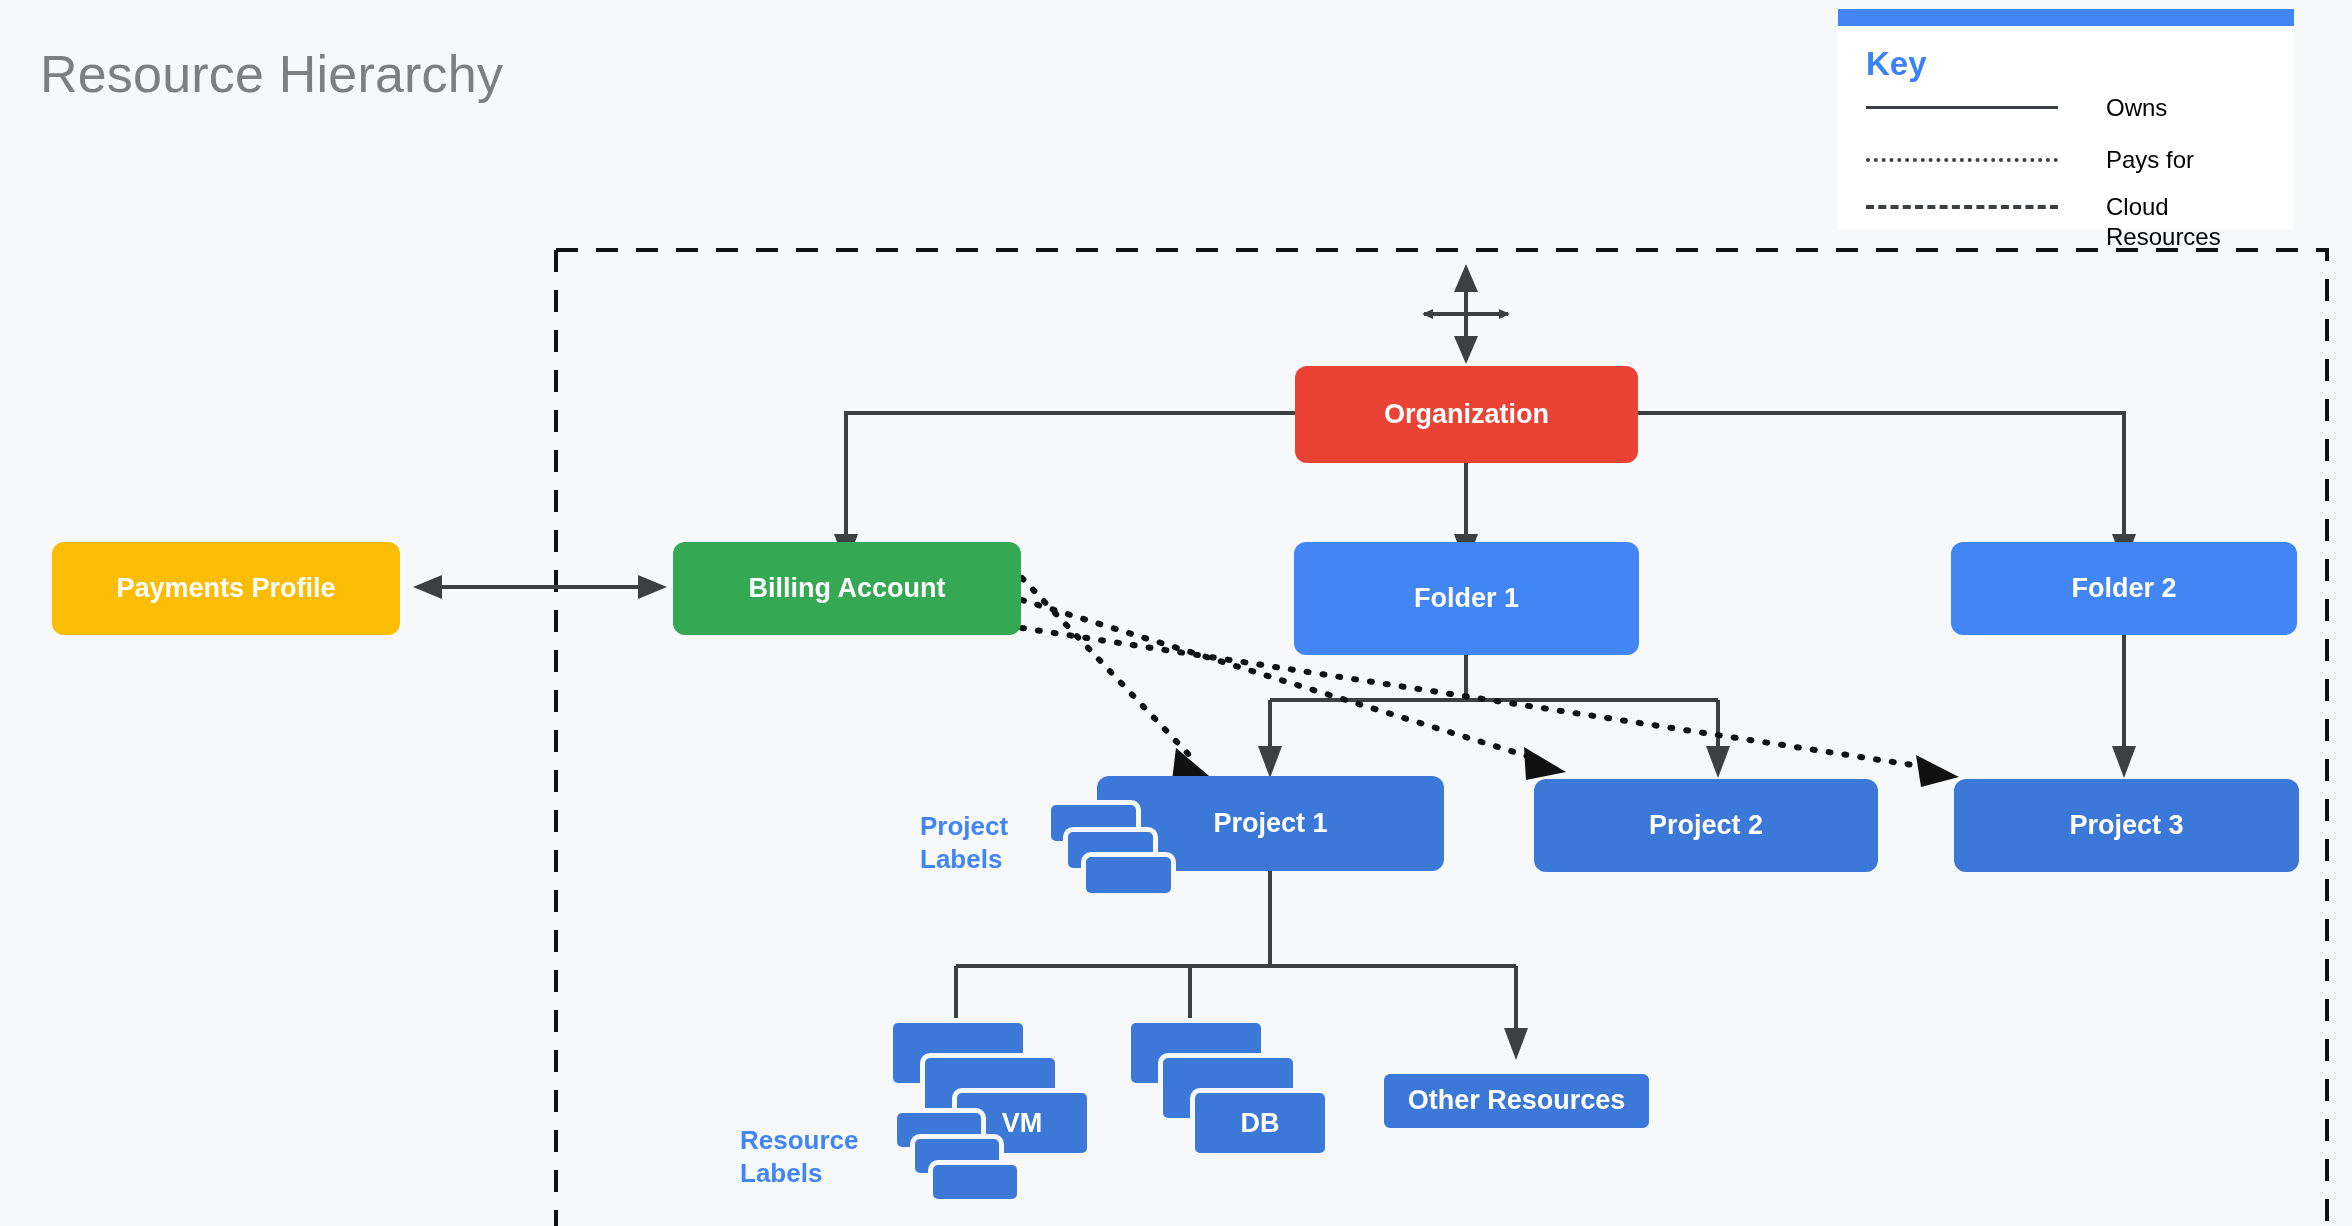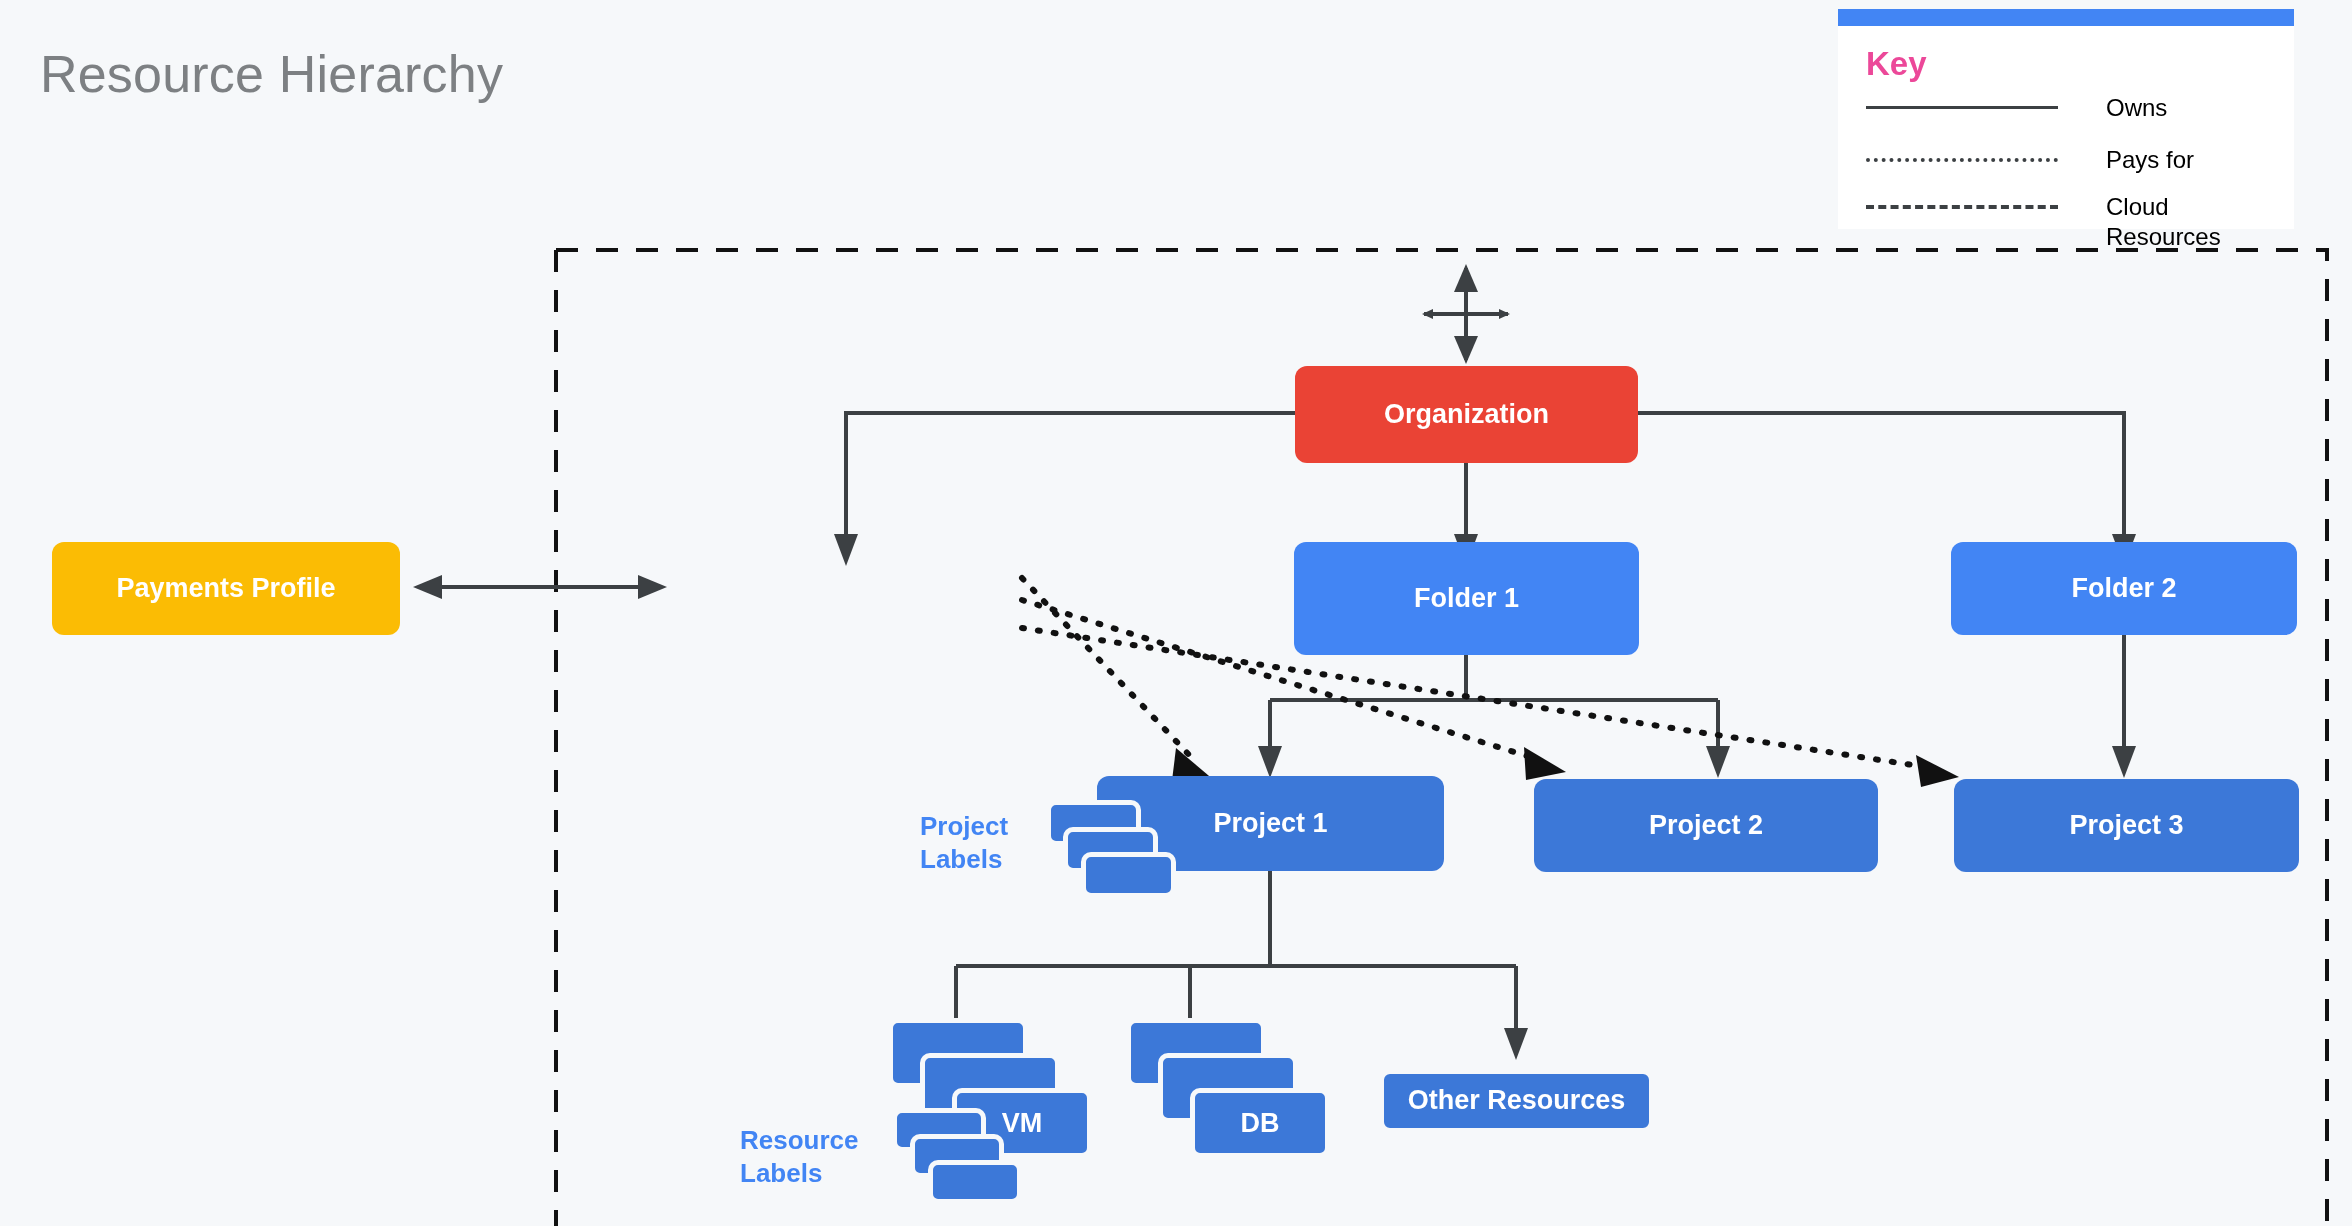--- a/index.html
+++ b/index.html
@@ -51,21 +51,21 @@
   }
 
   
   .key-panel{
     position:absolute;left:1838px;top:9px;width:456px;height:220px;
     background:#ffffff;box-sizing:border-box;
   }
   .key-topbar{position:absolute;left:0;top:0;width:456px;height:17px;background:#4285f4;}
   .key-title{
     position:absolute;left:28px;top:36px;
-    color:#ec4899;font-weight:bold;font-size:33px;
+    color:#3b82f6;font-weight:bold;font-size:33px;
   }
   .key-row{position:absolute;left:28px;display:flex;align-items:flex-start;width:410px;}
   .key-sample{width:192px;height:2px;margin-top:13px;flex:0 0 auto;}
   .key-sample.solid{border-top:3px solid #3c4043;}
   .key-sample.dotted{border-top:4px dotted #3c4043;}
   .key-sample.dashed{border-top:4px dashed #3c4043;}
   .key-text{
     margin-left:48px;color:#000;font-weight:normal;font-size:24px;
     line-height:1.25;
   }
@@ -157,20 +157,21 @@
       <path d="M1516,966 L1516,1040" fill="none" stroke="#3c4043" stroke-width="4"></path>
       <path d="M1516,1060 L1528,1028 L1504,1028 z" fill="#3c4043"></path>
     </g>
   </svg>
 
 
   <div class="node red" style="left:1295px;top:366px;width:343px;height:97px;">Organization</div>
 
   <div class="node amber" style="left:52px;top:542px;width:348px;height:93px;">Payments Profile</div>
 
+  <div class="node green" style="left:673px;top:542px;width:348px;height:93px;">Billing Account</div>
 
   <div class="node blue-light" style="left:1294px;top:542px;width:345px;height:113px;">Folder 1</div>
 
   <div class="node blue-light" style="left:1951px;top:542px;width:346px;height:93px;">Folder 2</div>
 
   <div class="node blue-dark" style="left:1097px;top:776px;width:347px;height:95px;">Project 1</div>
 
   <div class="node blue-dark" style="left:1534px;top:779px;width:344px;height:93px;">Project 2</div>
 
   <div class="node blue-dark" style="left:1954px;top:779px;width:345px;height:93px;">Project 3</div>

